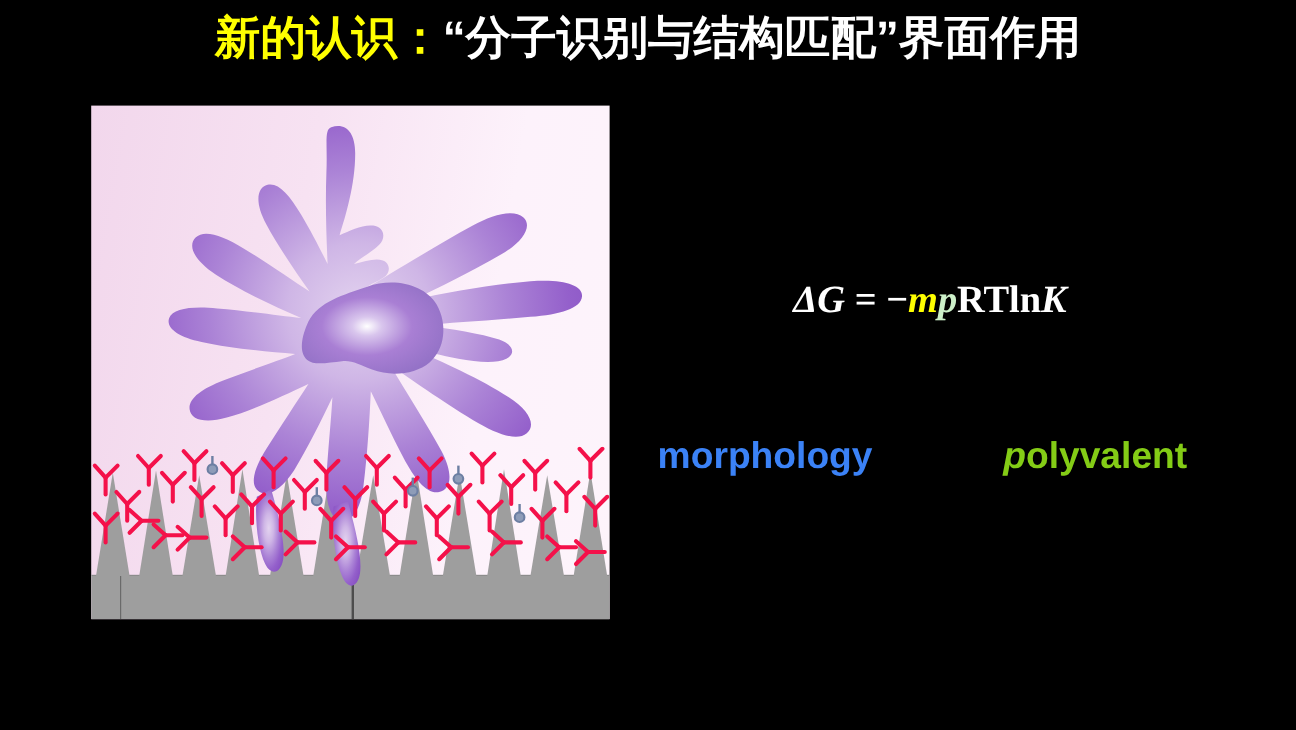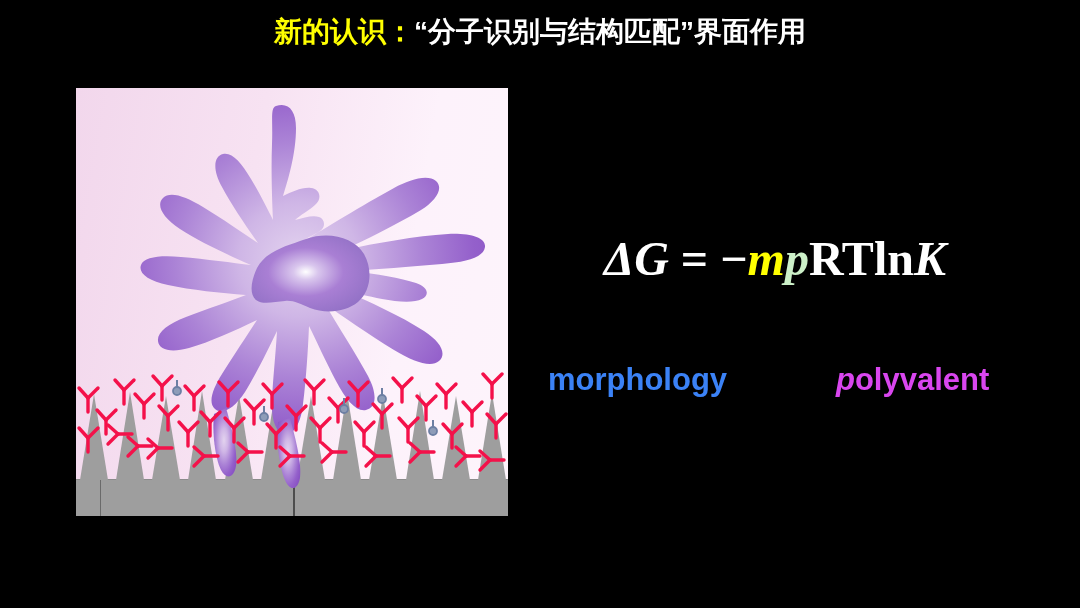--- a/index.html
+++ b/index.html
@@ -17,21 +17,21 @@
 
   
   #slide-title {
     position: absolute;
     left: 0;
     top: 8px;
     width: 1080px;
     text-align: center;
     font-family: "Liberation Sans", sans-serif;
     font-weight: bold;
-    font-size: 28px;
+    font-size: 38px;
     line-height: 48px;
     letter-spacing: 0px;
     white-space: nowrap;
   }
   #slide-title .t-yellow { color: #FFFF00; }
   #slide-title .t-white  { color: #FFFFFF; }
 
   
   #illustration-panel {
     position: absolute;
@@ -105,21 +105,21 @@
   }
 
   
   #equation {
     position: absolute;
     left: 545px;
     top: 231px;
     width: 460px;
     text-align: center;
     font-family: "Liberation Serif", serif;
-    font-size: 48px;
+    font-size: 32px;
     font-weight: bold;
     color: #ffffff;
     white-space: nowrap;
   }
   #equation .sym   { font-style: normal; }
   #equation .ital  { font-style: italic; }
   #equation .m-var { color: #FFFF00; font-style: italic; }
   #equation .p-var { color: #CCF0C8; font-style: italic; }
 
   #label-morphology {
@@ -132,21 +132,21 @@
     color: #3b82f6;
     white-space: nowrap;
   }
   #label-polyvalent {
     position: absolute;
     left: 836px;
     top: 362px;
     font-family: "Liberation Sans", sans-serif;
     font-size: 31px;
     font-weight: bold;
-    color: #d946ef;
+    color: #84cc16;
     white-space: nowrap;
   }
   #label-polyvalent .lead { font-style: italic; }
 </style>
 </head>
 <body>
 
 <div id="slide-title">
   <span class="t-yellow">新的认识：</span><span class="t-white">“分子识别与结构匹配”界面作用</span>
 </div>

